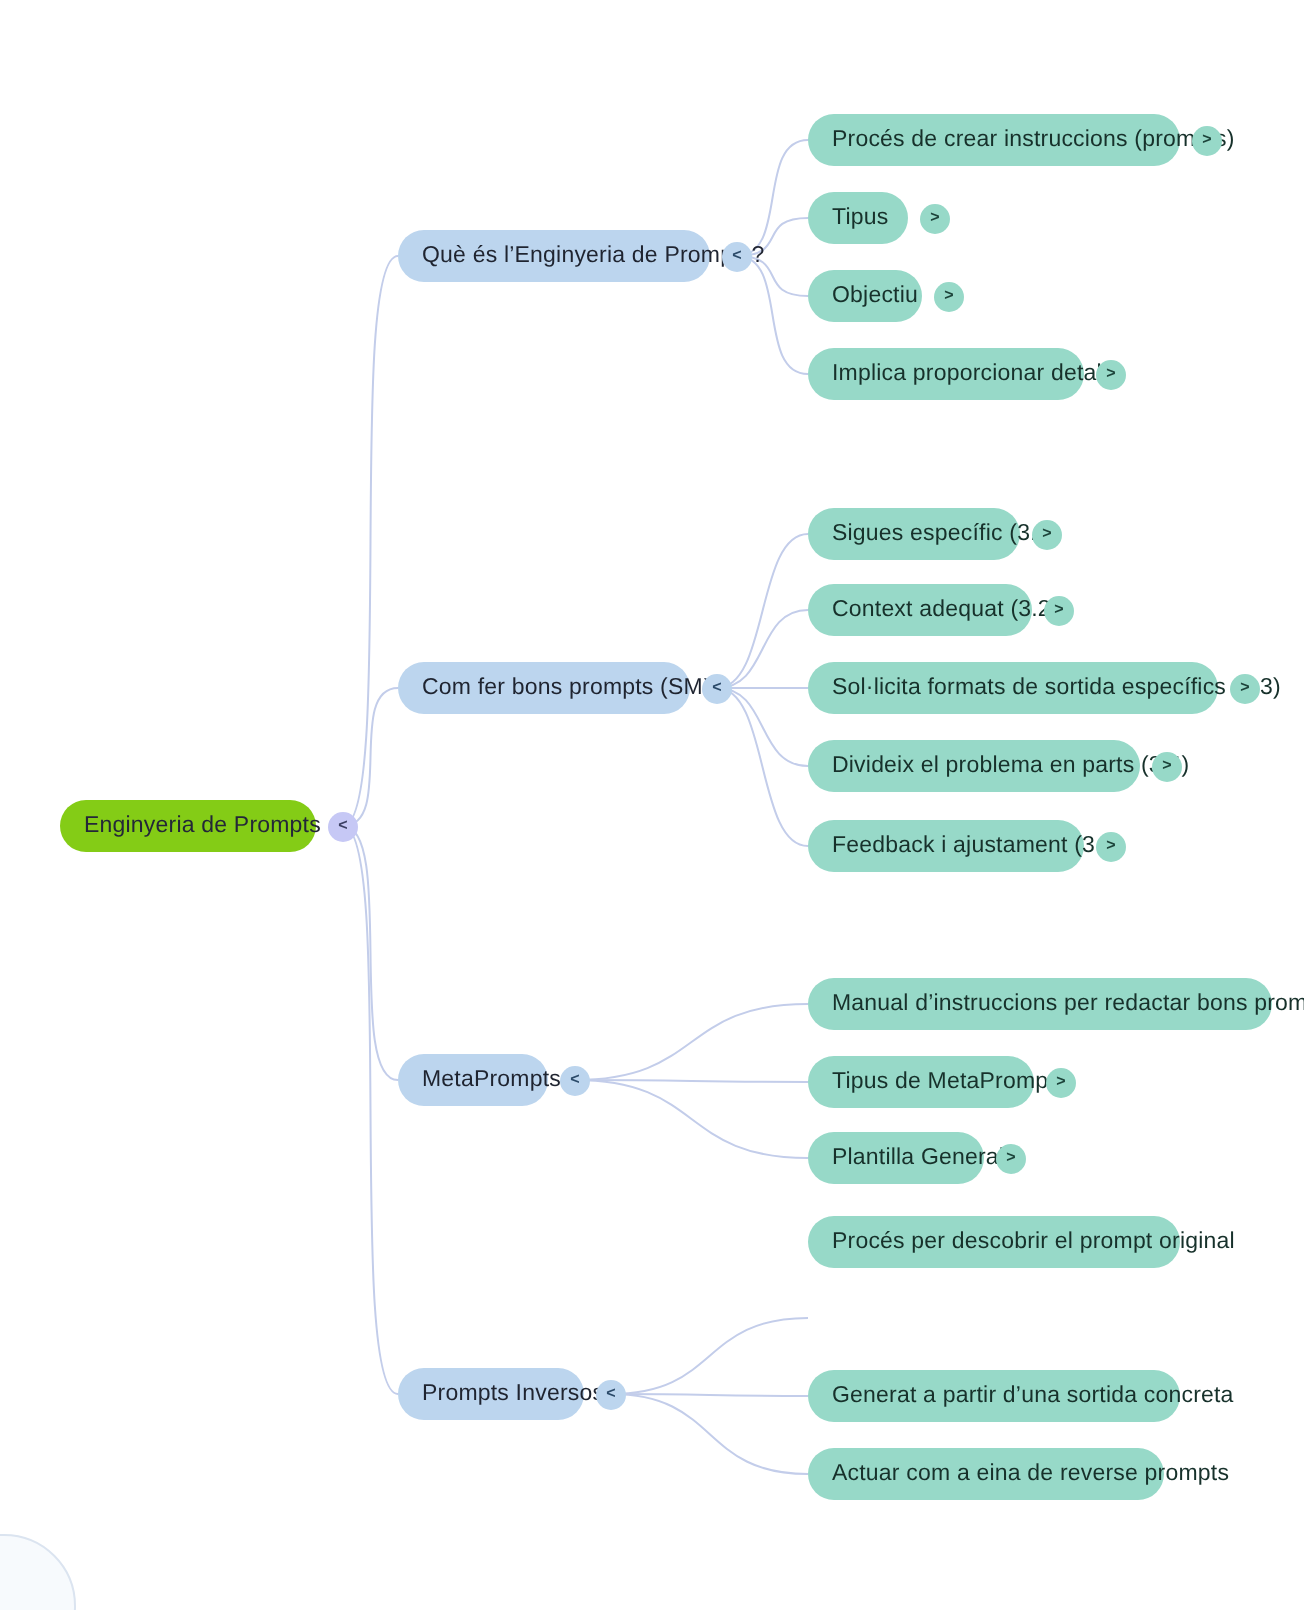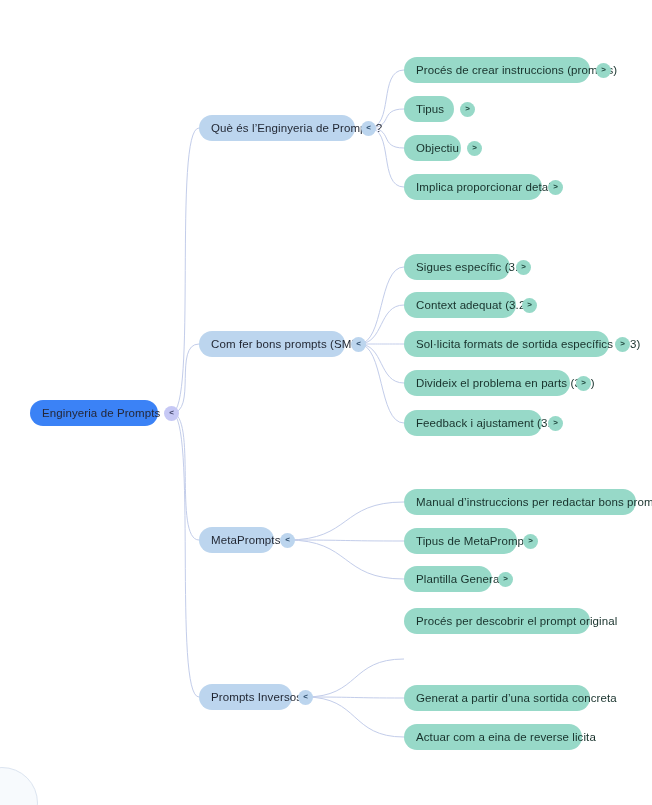--- a/index.html
+++ b/index.html
@@ -34,21 +34,21 @@
     height: 26px;
     padding: 0 12px;
     border-radius: 13px;
     font-size: 11.5px;
     line-height: 26px;
     color: #1f2430;
     white-space: nowrap;
     letter-spacing: 0.1px;
   }
   .node-root {
-    background: #3b82f6;
+    background: #84cc16;
     color: #242738;
   }
   .node-branch {
     background: #bcd5ee;
     color: #1f2430;
   }
   .node-leaf {
     background: #97d9c8;
     color: #17312b;
   }
@@ -182,17 +182,17 @@
         <span>Prompts Inversos</span>
       </div>
       <div class="toggle toggle-branch" style="left: 298px; top: 689.5px;">&lt;</div>
       <div class="node node-leaf" style="left: 404px; top: 608px; width: 186px;">
         <span>Procés per descobrir el prompt original</span>
       </div>
       <div class="node node-leaf" style="left: 404px; top: 685px; width: 186px; text-align: center;">
         <span>Generat a partir d’una sortida concreta</span>
       </div>
       <div class="node node-leaf" style="left: 404px; top: 724px; width: 178px;">
-        <span>Actuar com a eina de reverse licita</span>
+        <span>Actuar com a eina de reverse prompts</span>
       </div>
     </div>
   <div class="corner-blob"></div>
 </div>
 
 </body></html>

